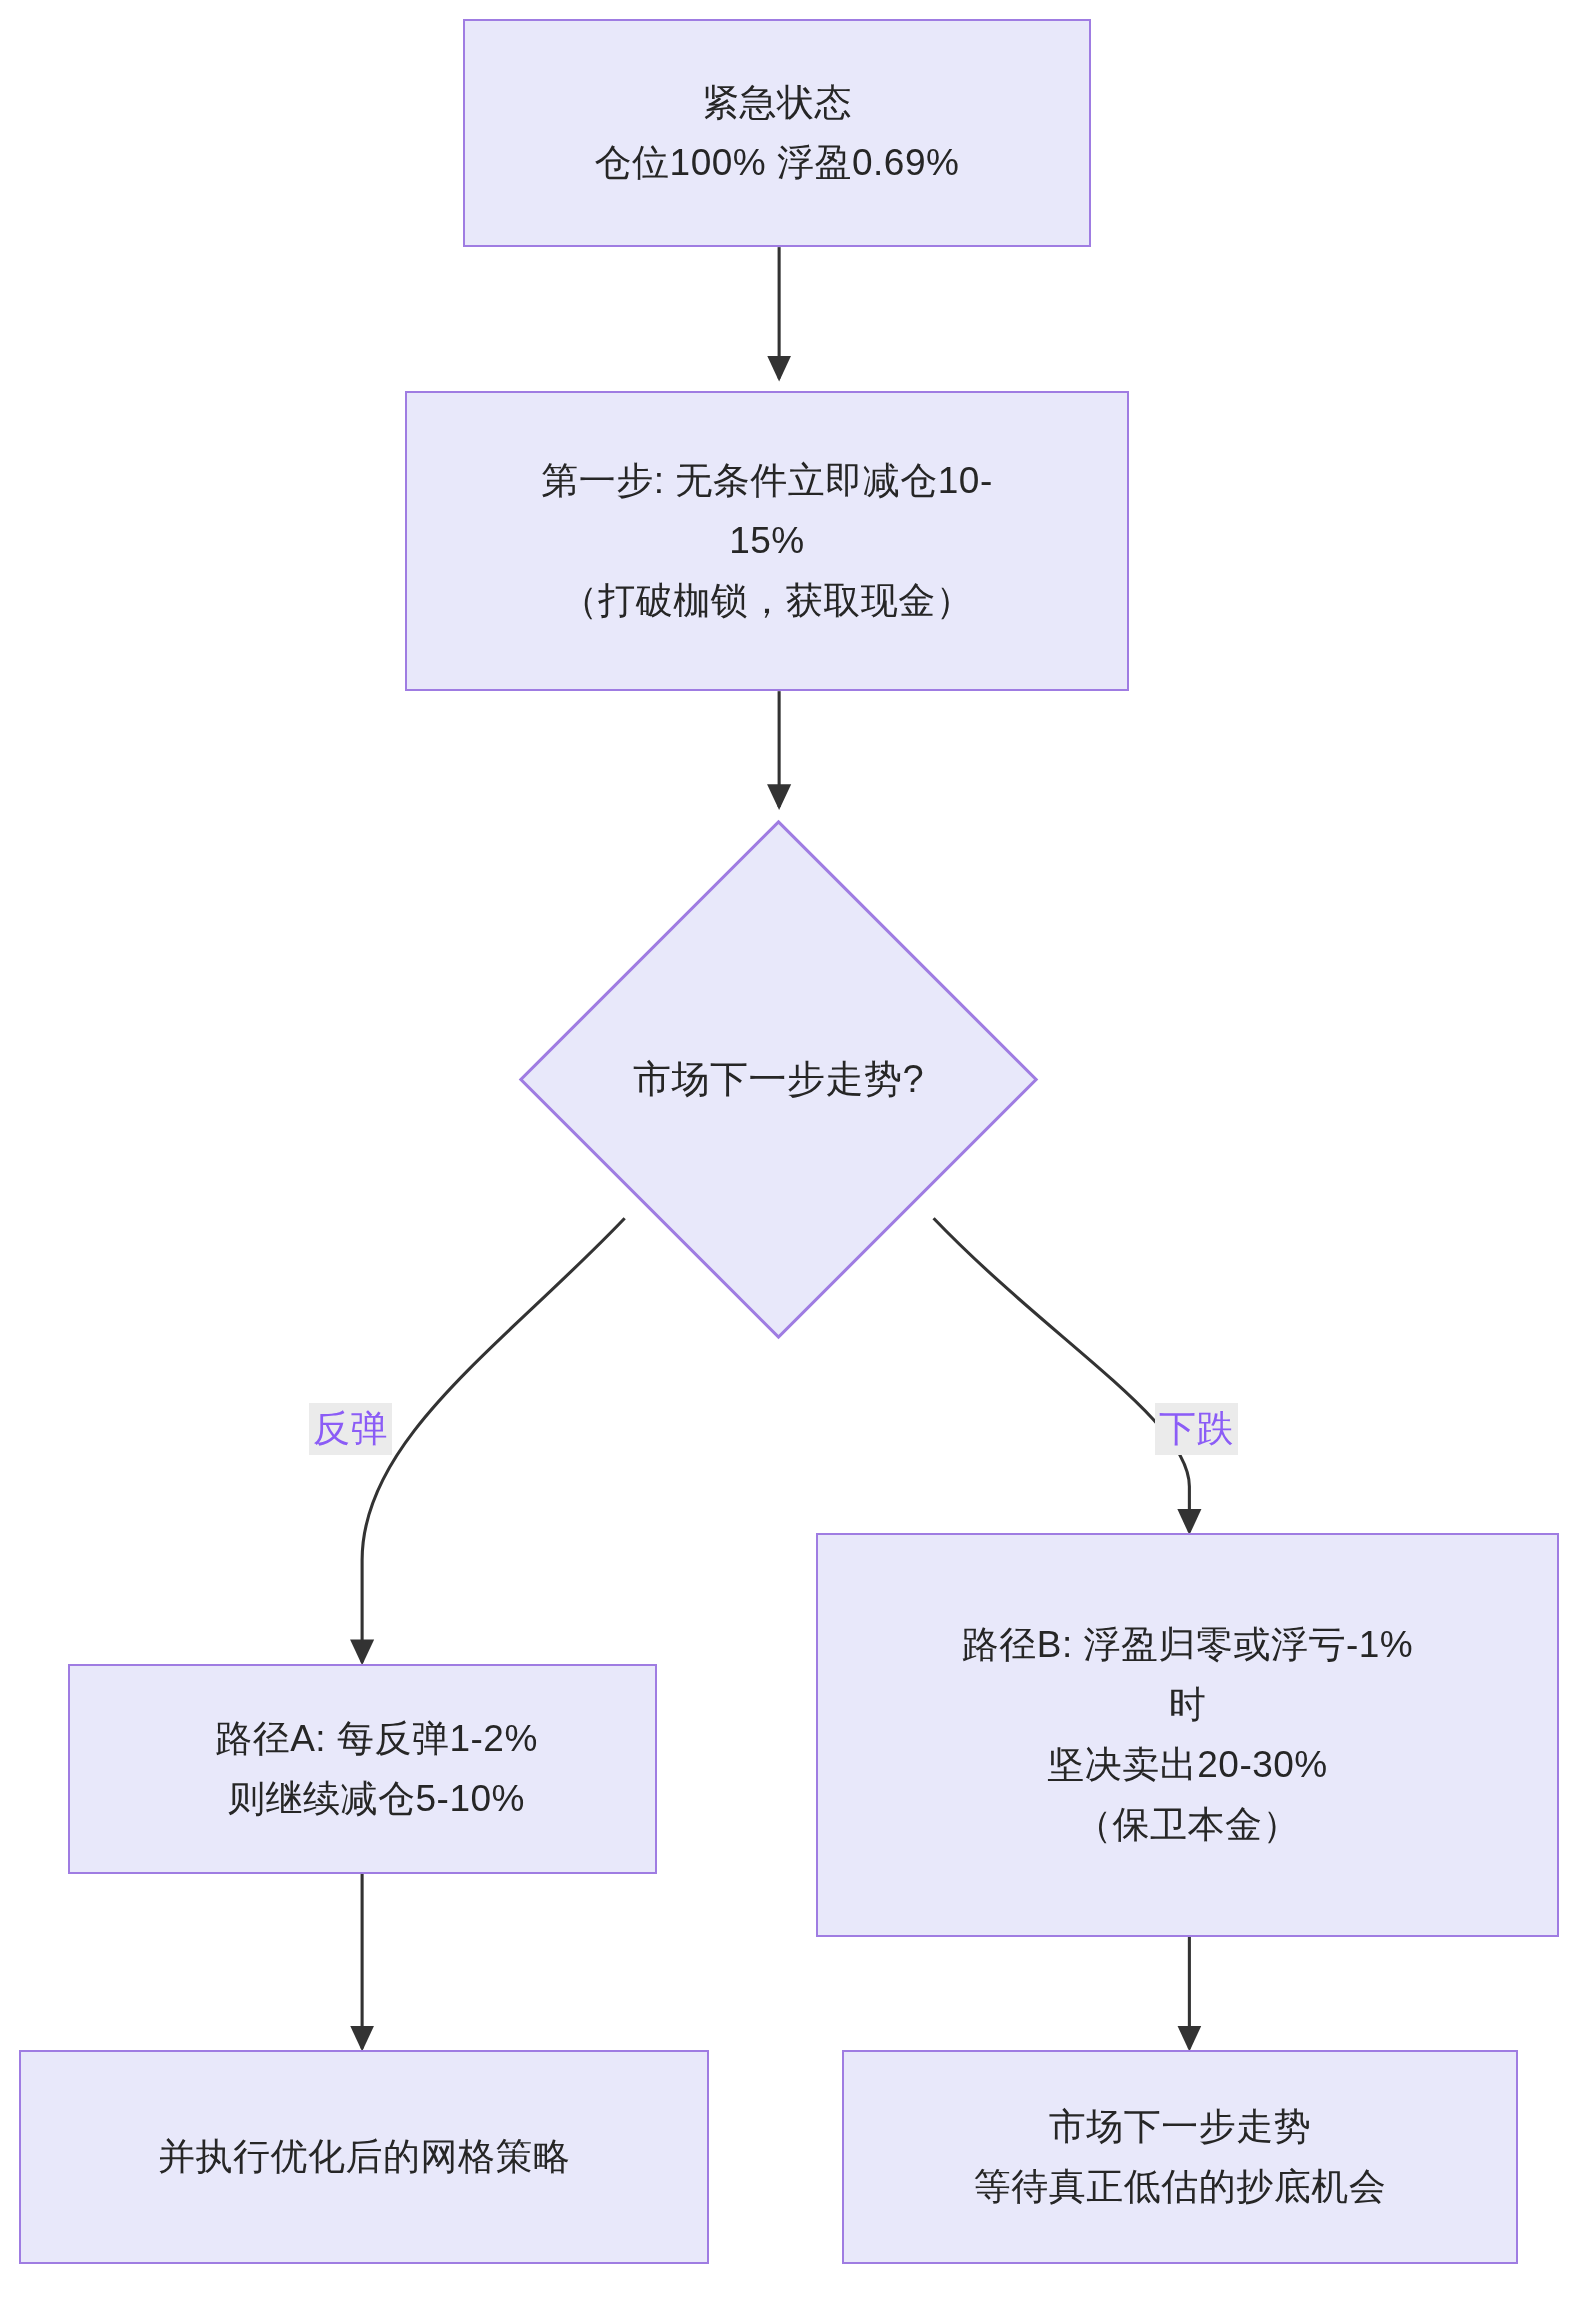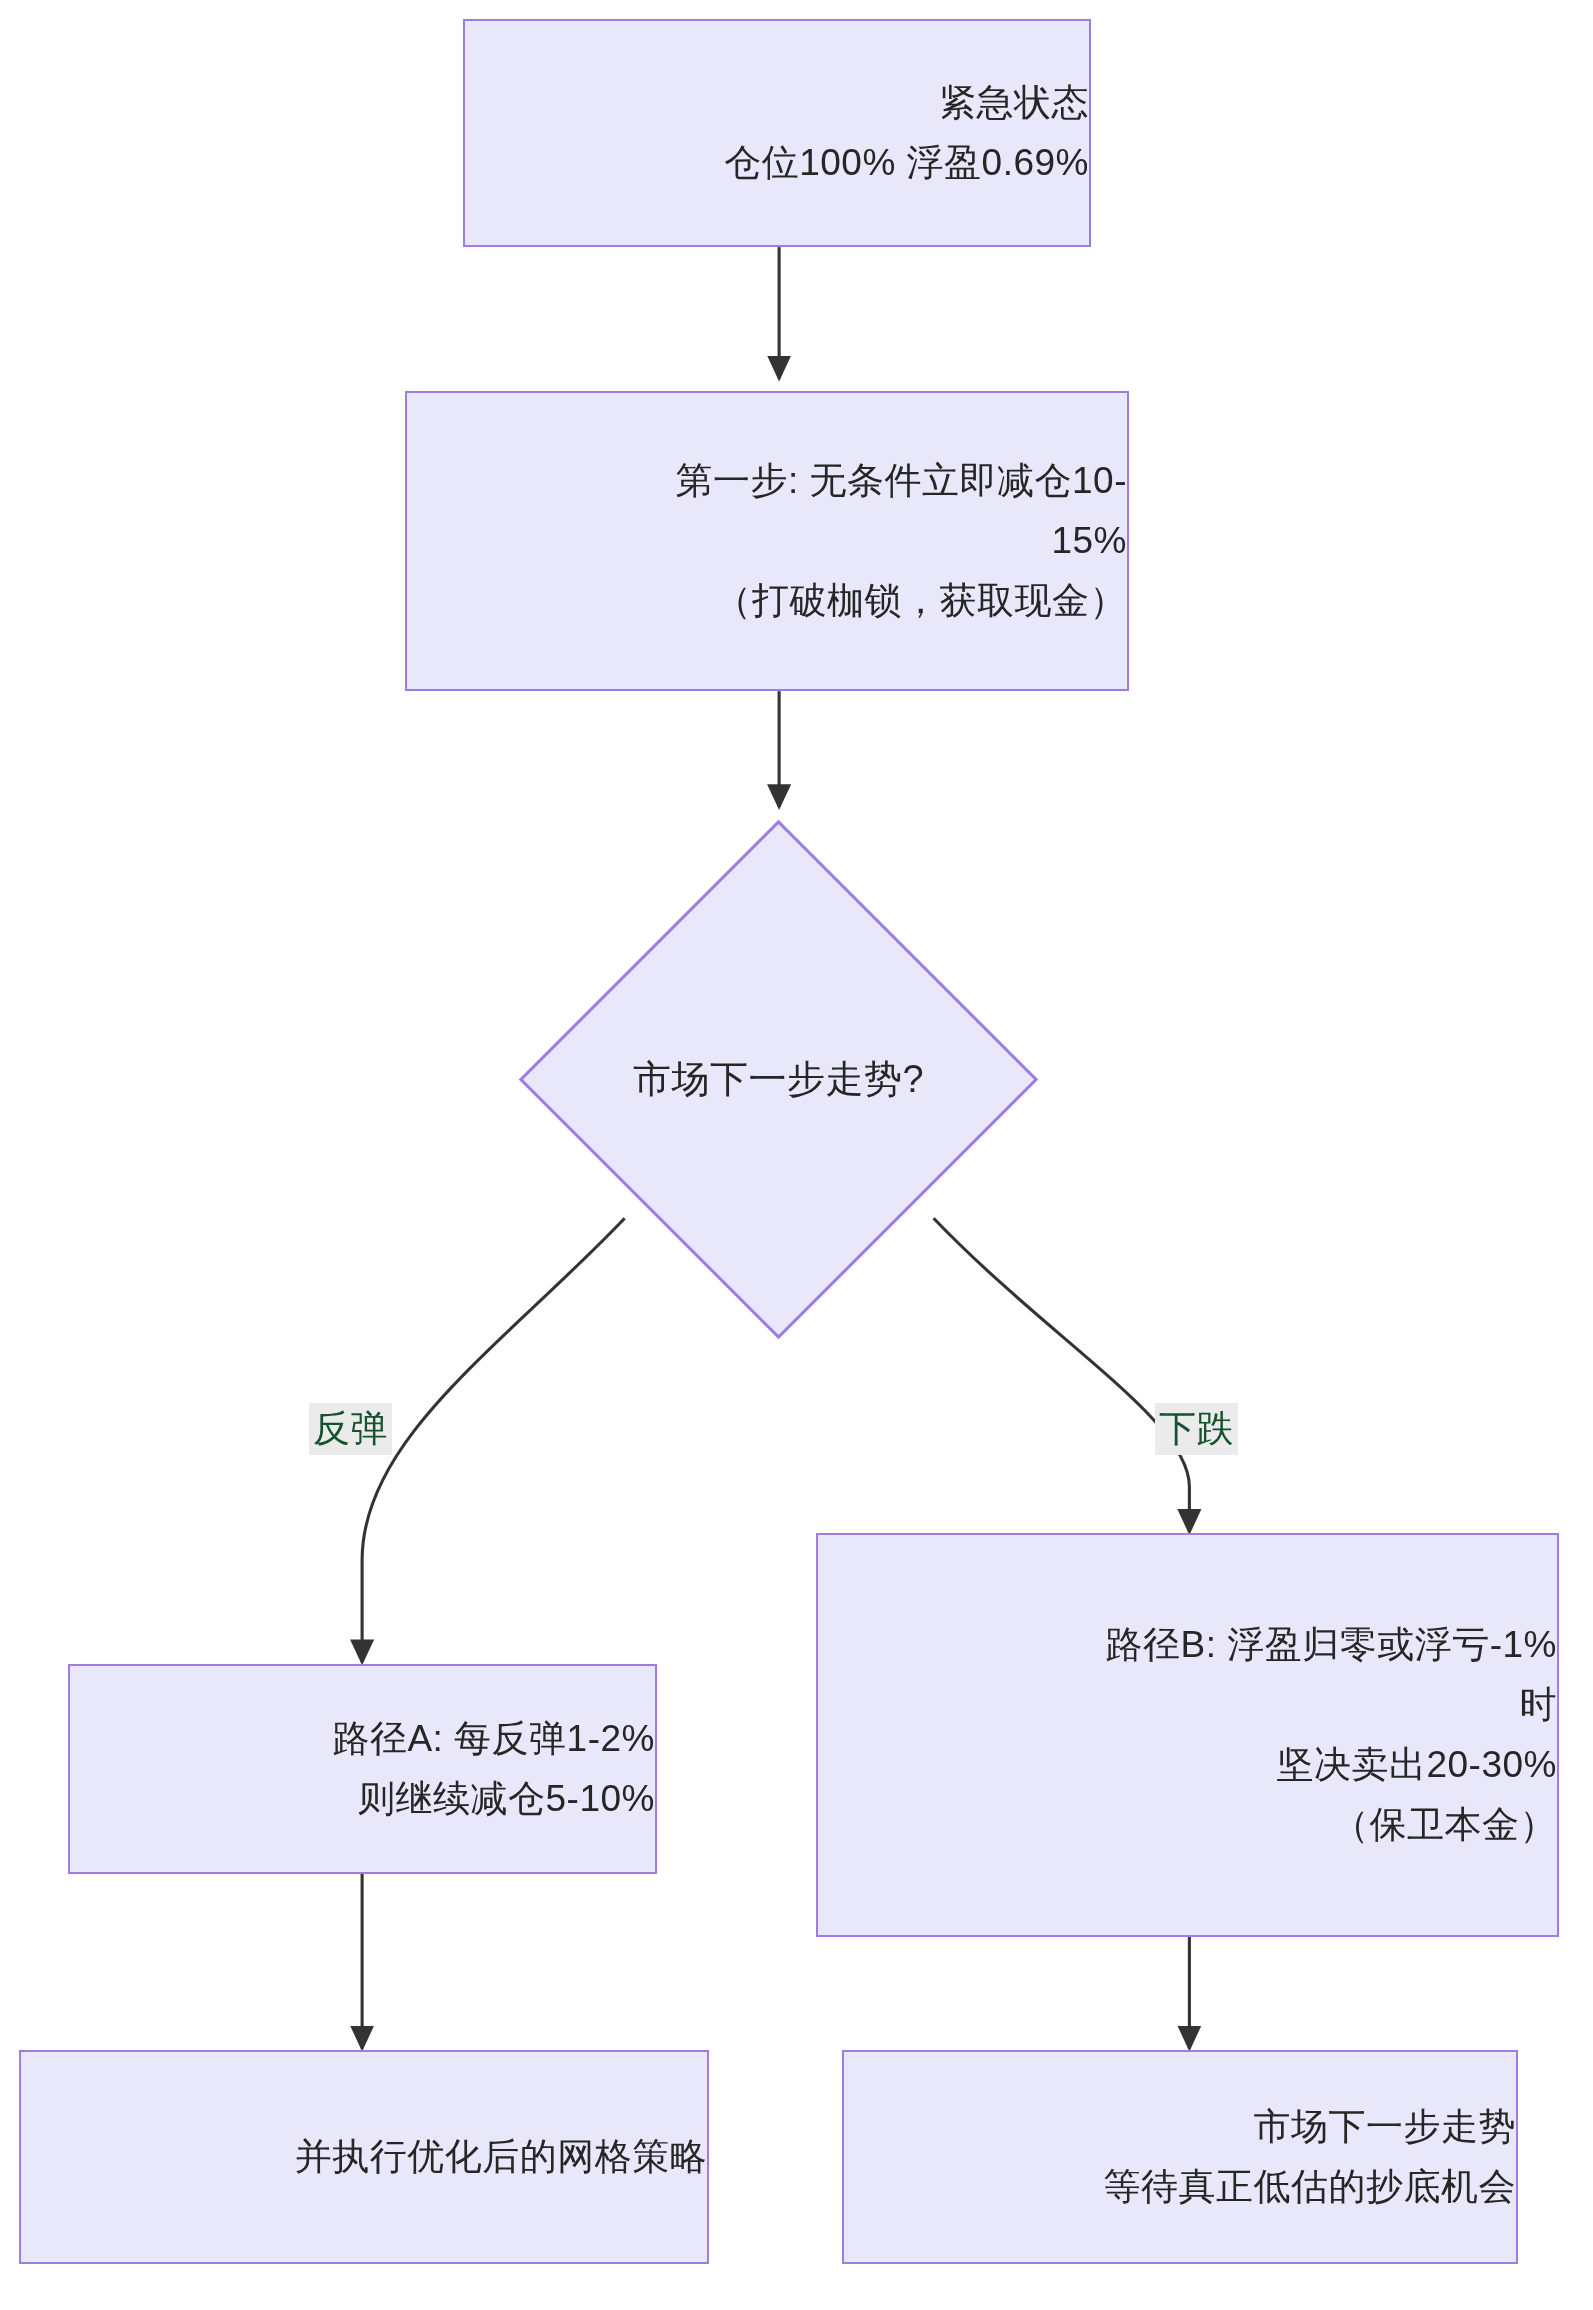--- a/index.html
+++ b/index.html
@@ -37,21 +37,20 @@
     color: #262626;
     font-size: 37px;
     line-height: 1.62;
     text-align: center;
     white-space: pre-line;
     letter-spacing: 0.5px;
   }
   .node .line {
     display: block;
     width: 100%;
-    text-align: right;
   }
   .diamond-wrap {
     position: absolute;
     width: 521px;
     height: 521px;
   }
   .diamond-shape {
     position: absolute;
     left: 0;
     top: 0;
@@ -68,21 +67,21 @@
     align-items: center;
     justify-content: center;
     color: #262626;
     font-size: 38px;
     letter-spacing: 0.5px;
     text-align: center;
   }
   .edge-label {
     position: absolute;
     background: #ebebeb;
-    color: #14532d;
+    color: #8b5cf6;
     font-size: 37px;
     line-height: 1.0;
     padding: 6.8px 3.9px 8.7px 3.9px;
     letter-spacing: 0.5px;
     white-space: nowrap;
   }
 </style>
 </head>
 <body>
 

